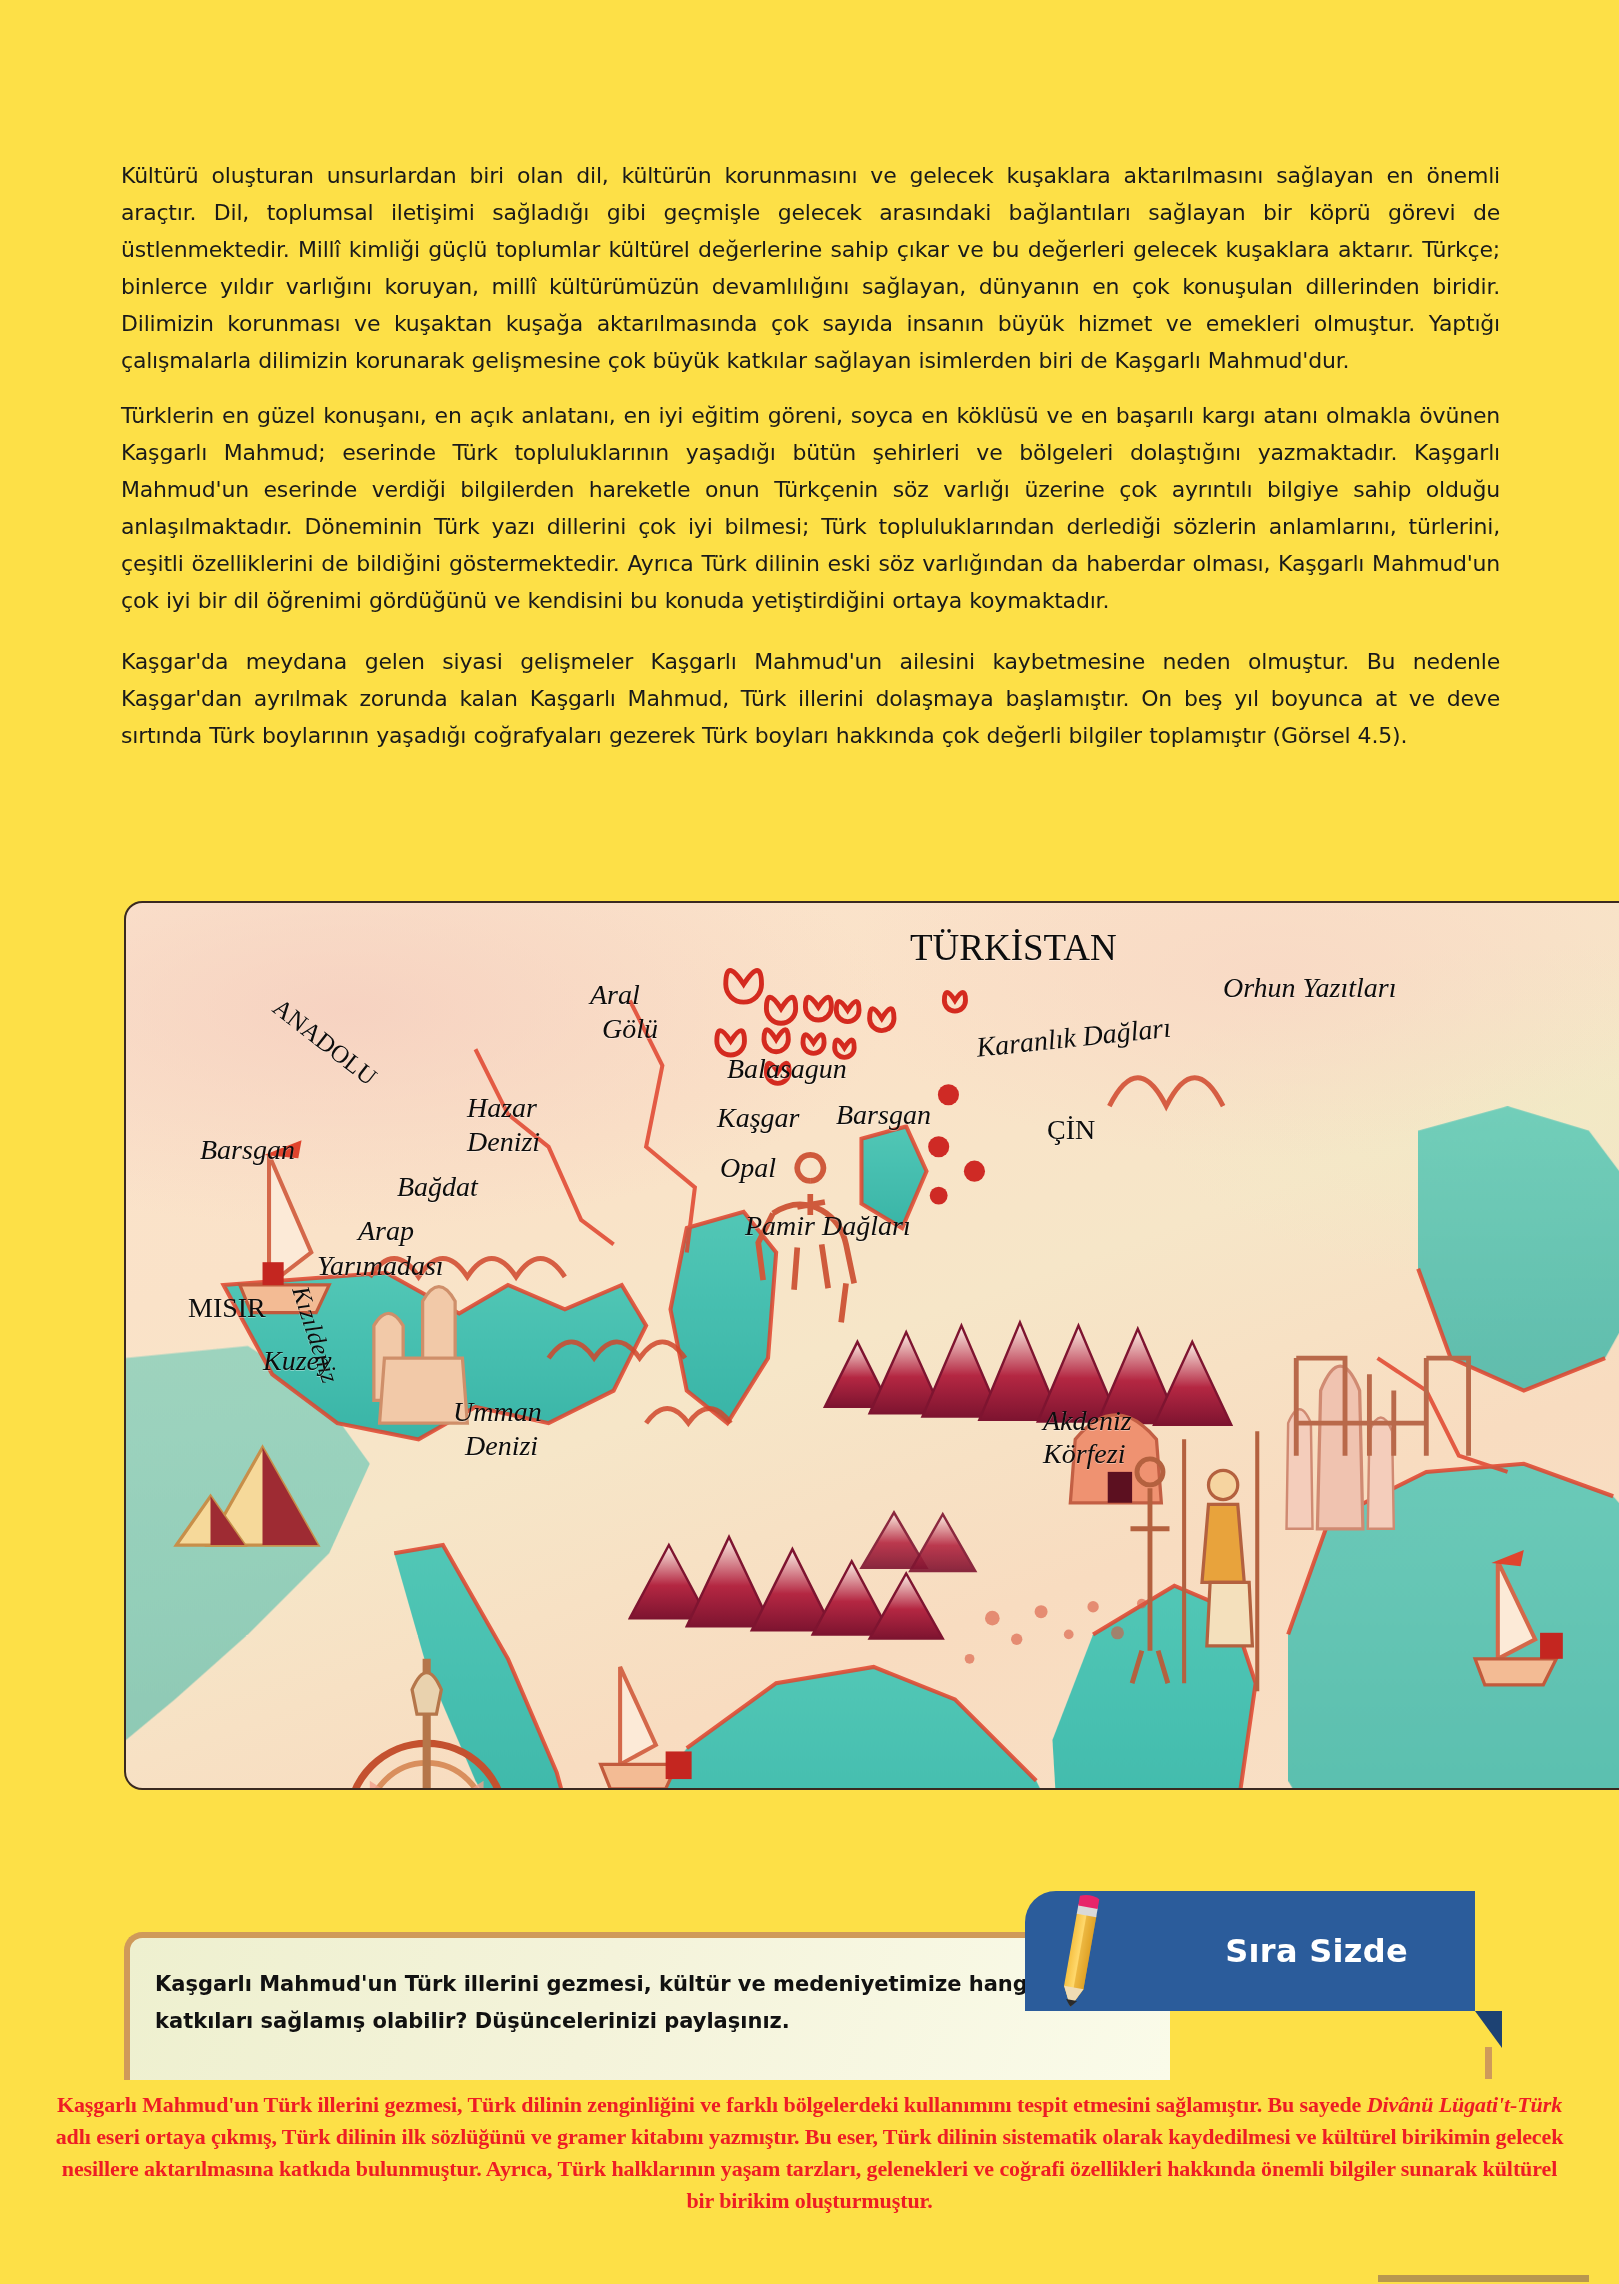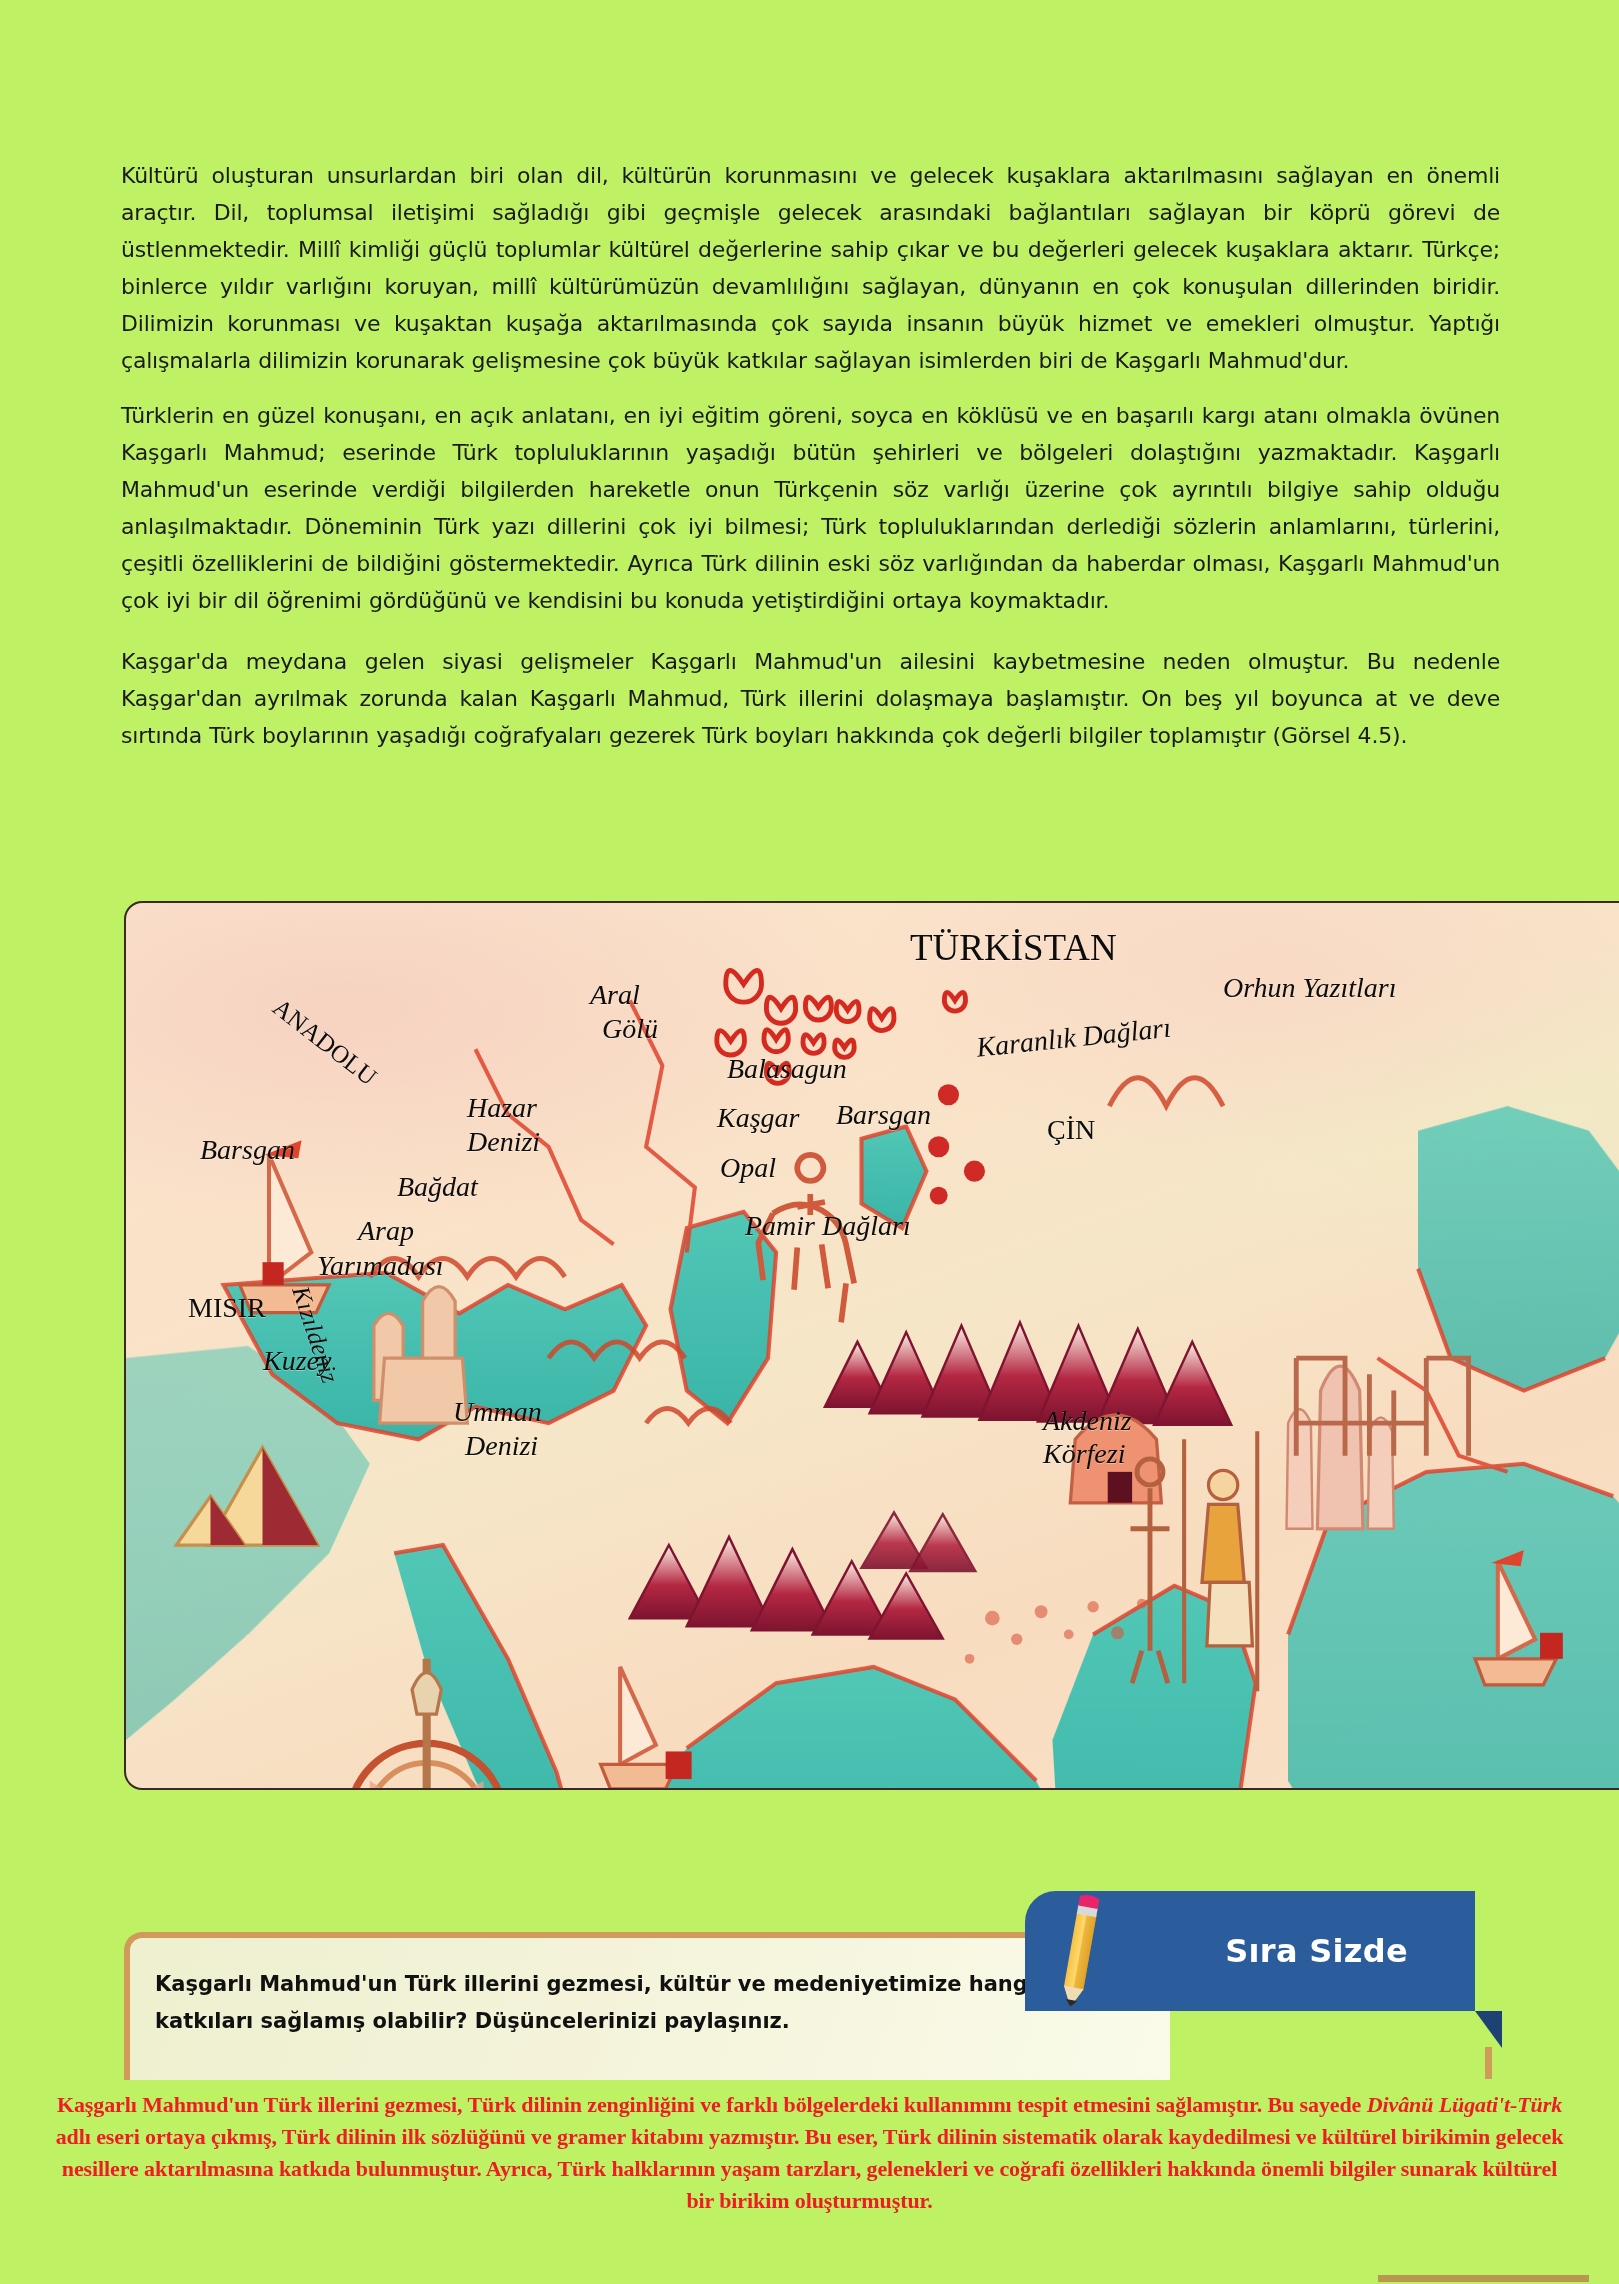--- a/index.html
+++ b/index.html
@@ -7,21 +7,21 @@
   body{
     width:1620px;
     background:#ffffff;
     font-family:"Liberation Sans", sans-serif;
     -webkit-font-smoothing:antialiased;
   }
   .page{
     position:relative;
     width:1620px;
     min-height:2284px;
-    background:#bef264;
+    background:#fde047;
     overflow:hidden;
   }
 
   
   .body-col{
     position:absolute;
     left:121px;
     top:157px;
     width:1379px;
   }

